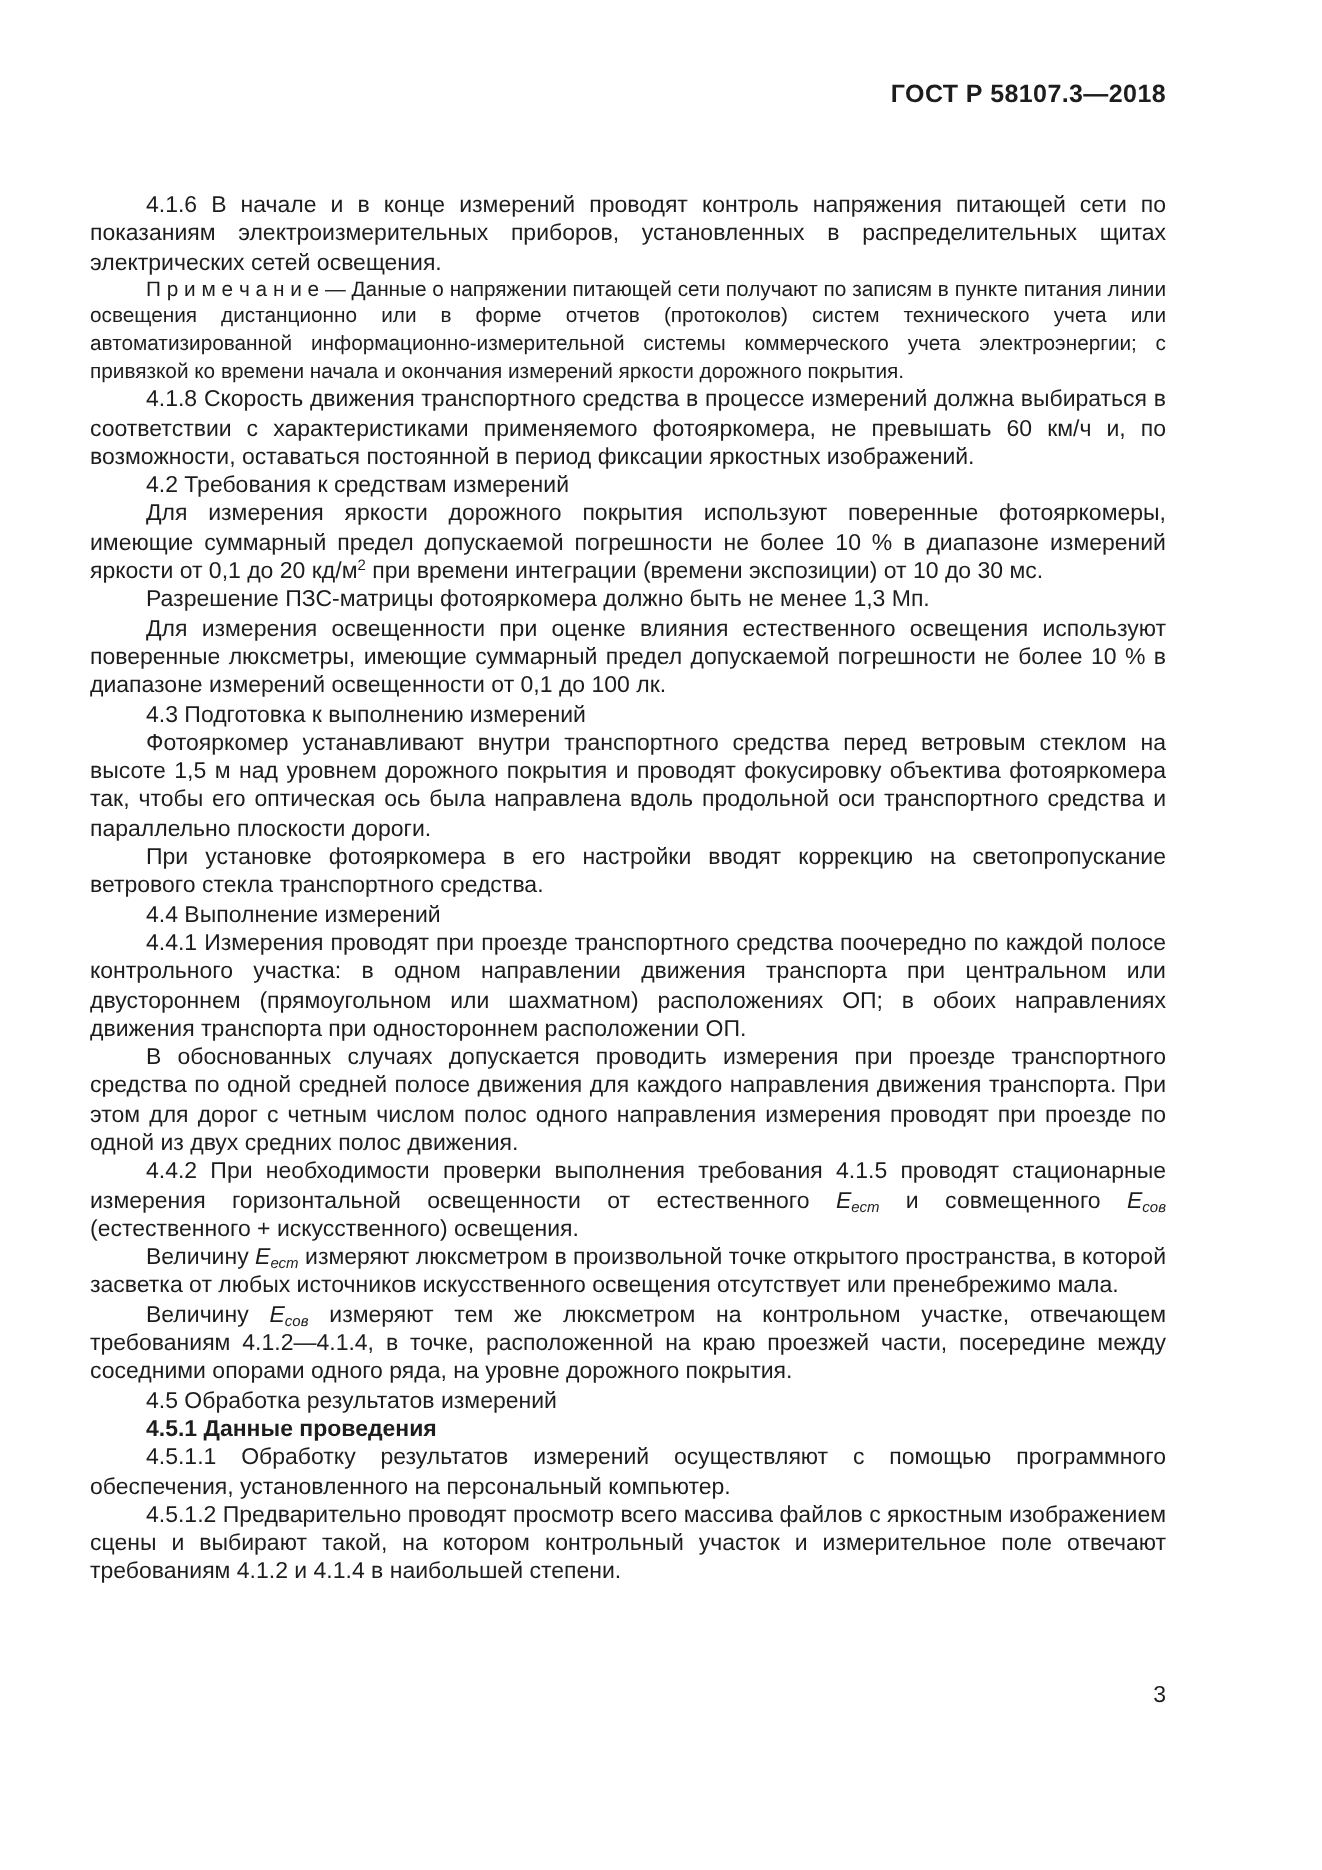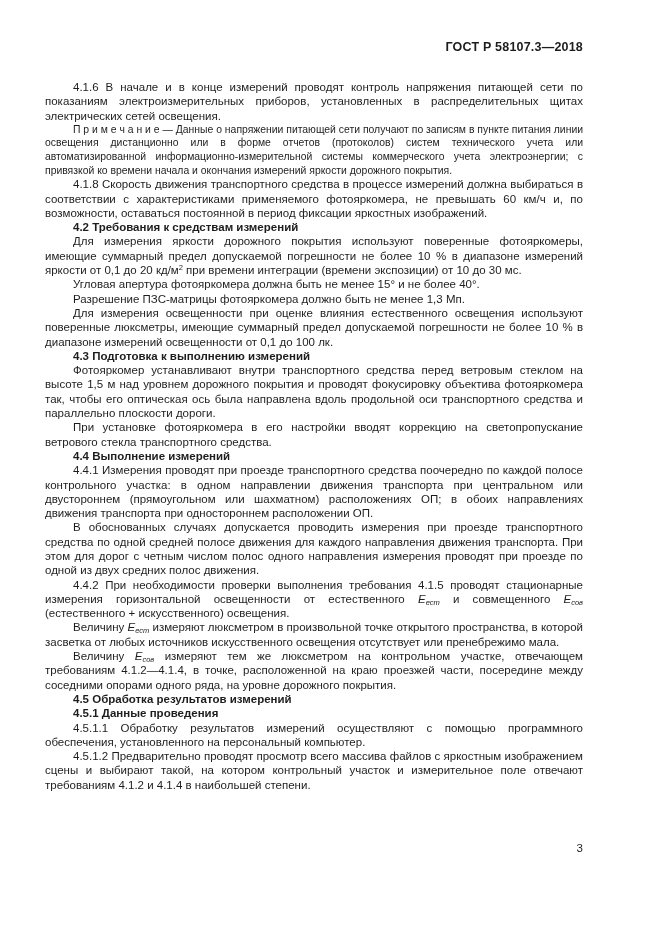--- a/index.html
+++ b/index.html
@@ -21,42 +21,42 @@
     top: 40px;
     left: 45px;
     right: 78px;
     text-align: right;
     font-size: 12.5px;
     font-weight: bold;
     letter-spacing: 0.2px;
   }
   .doc-body {
     position: absolute;
-    top: 80px;
+    top: 96px;
     left: 45px;
     width: 538px;
     font-size: 11.5px;
     line-height: 14.3px;
     hyphens: auto;
     -webkit-hyphens: auto;
   }
   .doc-body p { margin: 0; }
   .block-p {
     text-indent: 28px;
     text-align: justify;
   }
   .block-note {
     font-size: 10.4px;
     line-height: 13.6px;
     text-indent: 28px;
     text-align: justify;
     margin: 1px 0 1px 0;
   }
   .block-h {
-    font-weight: bold;
+    font-weight: normal;
     text-indent: 28px;
     margin: 6px 0 5px 0;
   }
   .block-h2 {
     font-weight: bold;
     text-indent: 28px;
     margin: 5px 0 0 0;
   }
   .run-i { font-style: italic; }
   .doc-body sub {
@@ -84,21 +84,20 @@
 
 <div class="page">
   <div class="header">ГОСТ Р 58107.3—2018</div>
 
   <div class="doc-body" id="doc-body">
       <p class="block-p"><span>4.1.6 В начале и в конце измерений проводят контроль напряжения питающей сети по показаниям электроизмерительных приборов, установленных в распределительных щитах электрических сетей освещения.</span></p>
       <p class="block-note"><span>П р и м е ч а н и е  — Данные о напряжении питающей сети получают по записям в пункте питания линии освещения дистанционно или в форме отчетов (протоколов) систем технического учета или автоматизированной информационно-измерительной системы коммерческого учета электроэнергии; с привязкой ко времени начала и окончания измерений яркости дорожного покрытия.</span></p>
       <p class="block-p"><span>4.1.8 Скорость движения транспортного средства в процессе измерений должна выбираться в соответствии с характеристиками применяемого фотояркомера, не превышать 60 км/ч и, по возможности, оставаться постоянной в период фиксации яркостных изображений.</span></p>
       <p class="block-h"><span>4.2 Требования к средствам измерений</span></p>
       <p class="block-p"><span>Для измерения яркости дорожного покрытия используют поверенные фотояркомеры, имеющие суммарный предел допускаемой погрешности не более 10 % в диапазоне измерений яркости от 0,1 до 20 кд/м</span><sup>2</sup><span> при времени интеграции (времени экспозиции) от 10 до 30 мс.</span></p>
-      <p class="block-p"><span>Угловая апертура фотояркомера должна быть не менее 15° и не более 40°.</span></p>
       <p class="block-p"><span>Разрешение ПЗС-матрицы фотояркомера должно быть не менее 1,3 Мп.</span></p>
       <p class="block-p"><span>Для измерения освещенности при оценке влияния естественного освещения используют поверенные люксметры, имеющие суммарный предел допускаемой погрешности не более 10 % в диапазоне измерений освещенности от 0,1 до 100 лк.</span></p>
       <p class="block-h"><span>4.3 Подготовка к выполнению измерений</span></p>
       <p class="block-p"><span>Фотояркомер устанавливают внутри транспортного средства перед ветровым стеклом на высоте 1,5 м над уровнем дорожного покрытия и проводят фокусировку объектива фотояркомера так, чтобы его оптическая ось была направлена вдоль продольной оси транспортного средства и параллельно плоскости дороги.</span></p>
       <p class="block-p"><span>При установке фотояркомера в его настройки вводят коррекцию на светопропускание ветрового стекла транспортного средства.</span></p>
       <p class="block-h"><span>4.4 Выполнение измерений</span></p>
       <p class="block-p"><span>4.4.1 Измерения проводят при проезде транспортного средства поочередно по каждой полосе контрольного участка: в одном направлении движения транспорта при центральном или двустороннем (прямоугольном или шахматном) расположениях ОП; в обоих направлениях движения транспорта при одностороннем расположении ОП.</span></p>
       <p class="block-p"><span>В обоснованных случаях допускается проводить измерения при проезде транспортного средства по одной средней полосе движения для каждого направления движения транспорта. При этом для дорог с четным числом полос одного направления измерения проводят при проезде по одной из двух средних полос движения.</span></p>
       <p class="block-p"><span>4.4.2 При необходимости проверки выполнения требования 4.1.5 проводят стационарные измерения горизонтальной освещенности от естественного </span><span class="run-i">E</span><sub>ест</sub><span> и совмещенного </span><span class="run-i">E</span><sub>сов</sub><span> (естественного + искусственного) освещения.</span></p>
       <p class="block-p"><span>Величину </span><span class="run-i">E</span><sub>ест</sub><span> измеряют люксметром в произвольной точке открытого пространства, в которой засветка от любых источников искусственного освещения отсутствует или пренебрежимо мала.</span></p>

